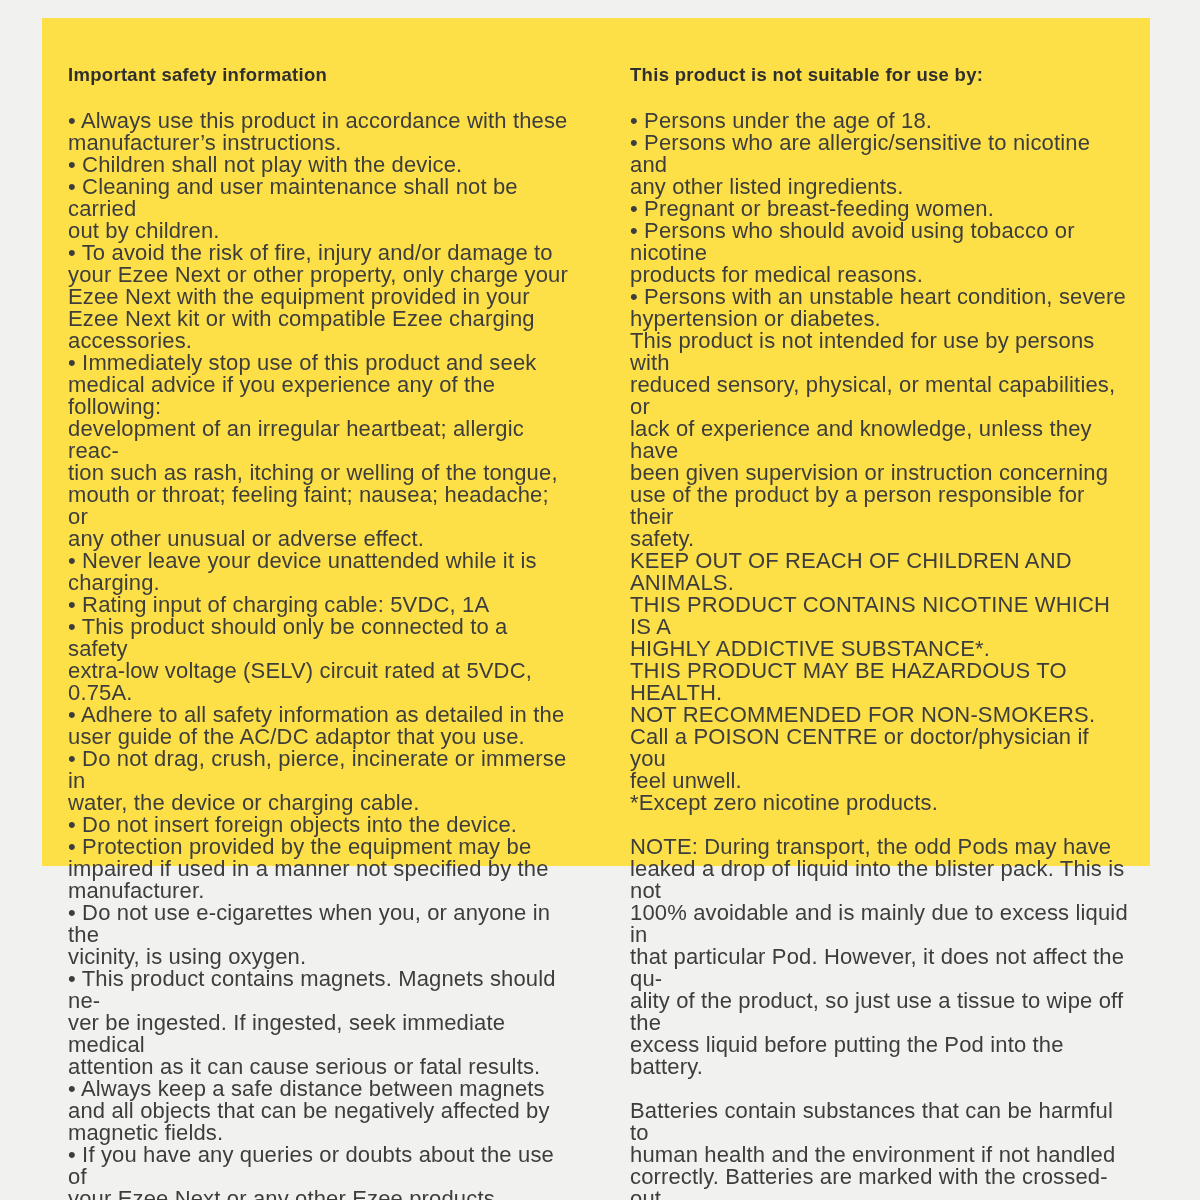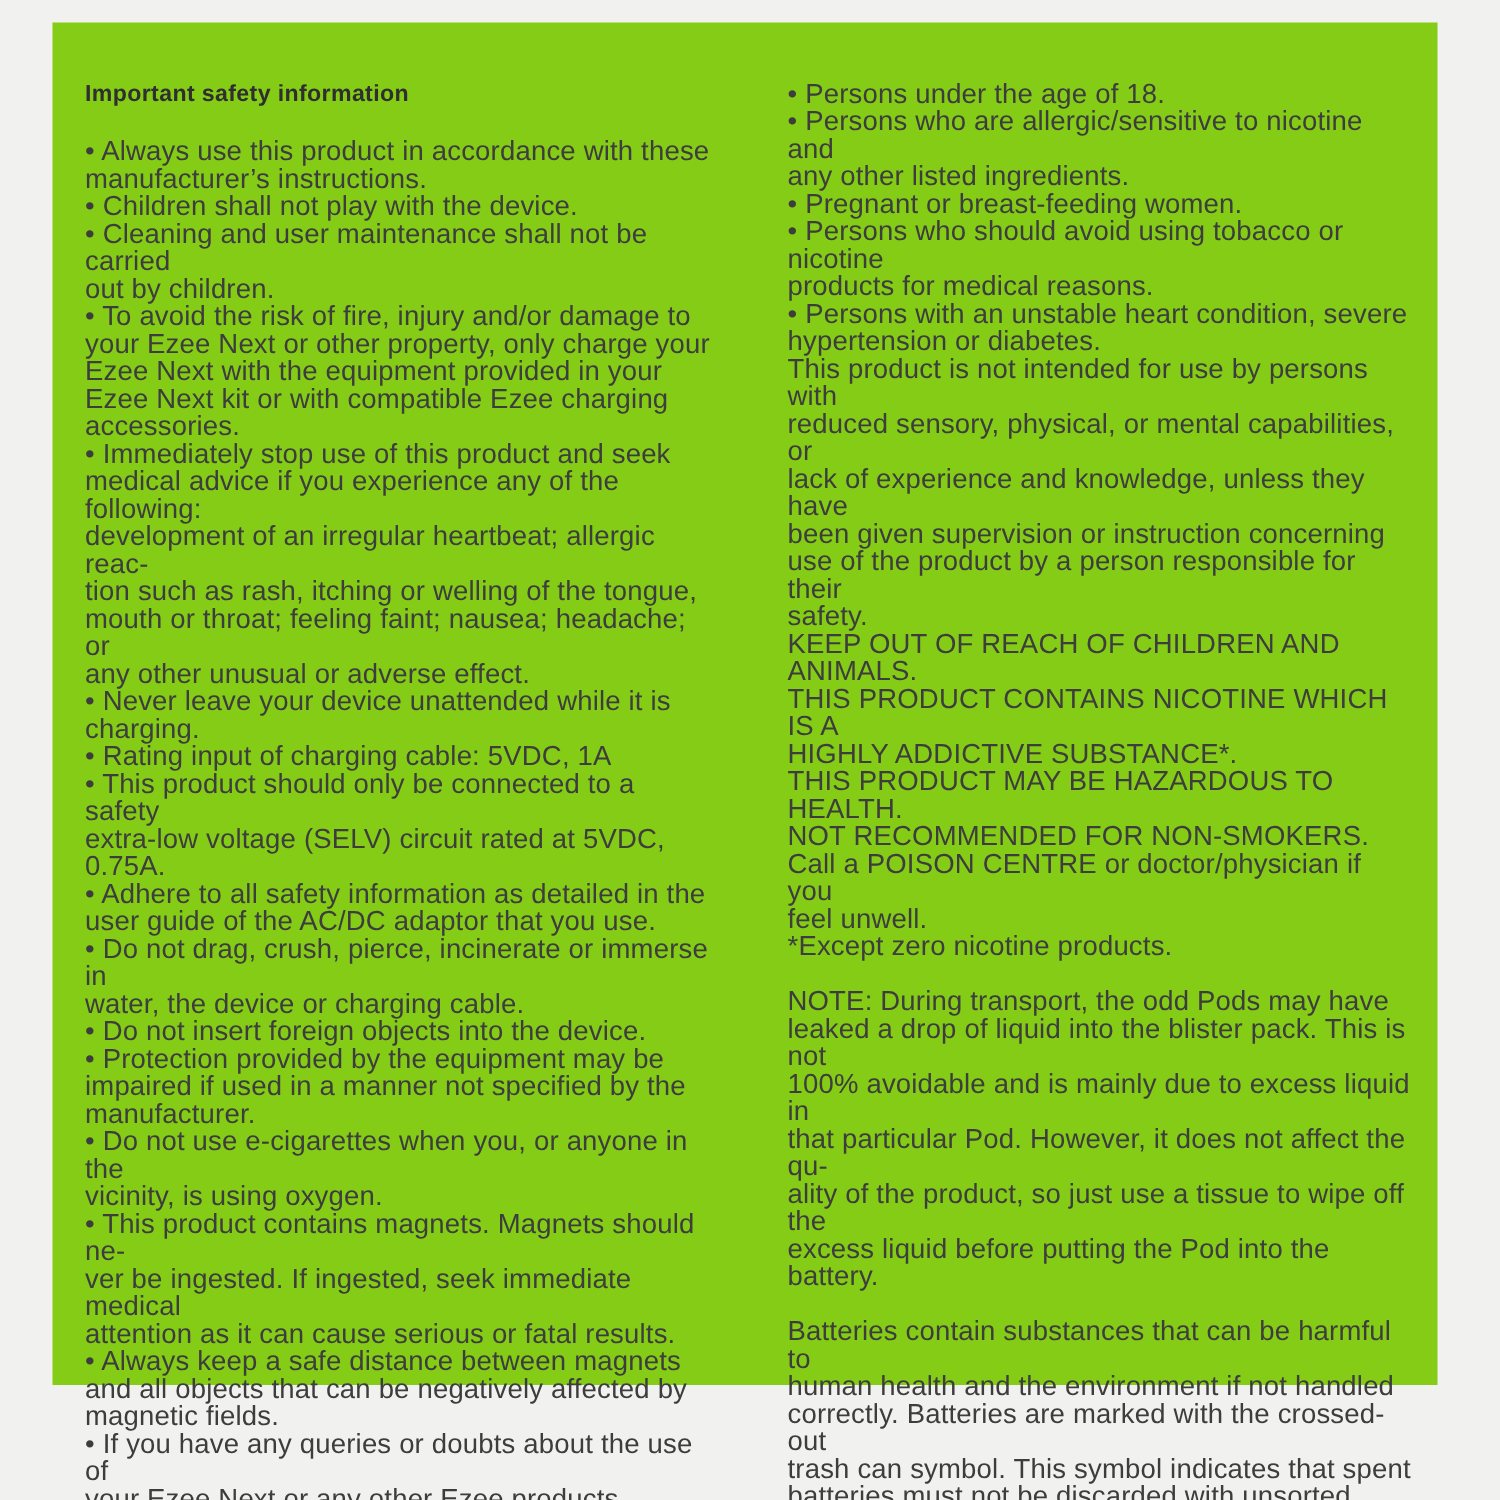--- a/index.html
+++ b/index.html
@@ -12,22 +12,22 @@
     background: #f1f1ef;
     font-family: "Liberation Sans", sans-serif;
     position: relative;
     overflow: hidden;
   }
   .card {
     position: absolute;
     left: 42px;
     top: 18px;
     width: 1108px;
-    height: 1090px;
-    background: #84cc16;
+    height: 848px;
+    background: #fde047;
   }
   .columns {
     display: flex;
     gap: 62px;
     padding: 46px 26px 0 26px;
     box-sizing: border-box;
   }
   .column {
     width: 500px;
     flex: 0 0 500px;
@@ -96,20 +96,21 @@
 and all objects that can be negatively affected by
 magnetic fields.
 • If you have any queries or doubts about the use of
 your Ezee Next or any other Ezee products, please
 contact us.
 • Store the device in a cool, dry environment (ideally
 around 20°C, with humidity between 45% and 85%).</p>
       </section>
 
       <section class="column">
+        <h2 class="heading">This product is not suitable for use by:</h2>
         <p class="para">• Persons under the age of 18.
 • Persons who are allergic/sensitive to nicotine and
 any other listed ingredients.
 • Pregnant or breast-feeding women.
 • Persons who should avoid using tobacco or nicotine
 products for medical reasons.
 • Persons with an unstable heart condition, severe
 hypertension or diabetes.
 This product is not intended for use by persons with
 reduced sensory, physical, or mental capabilities, or

